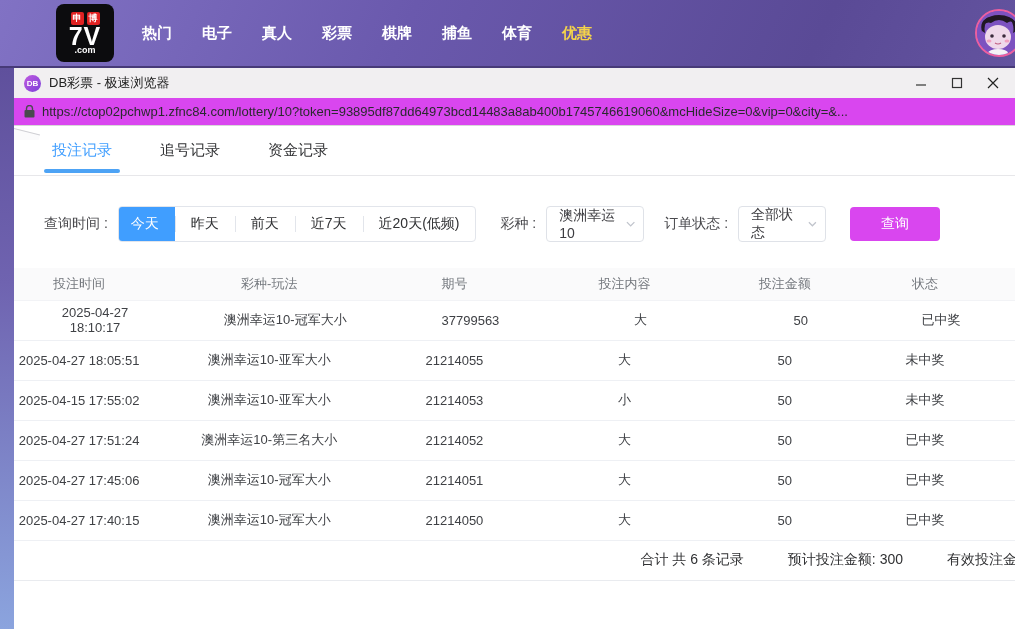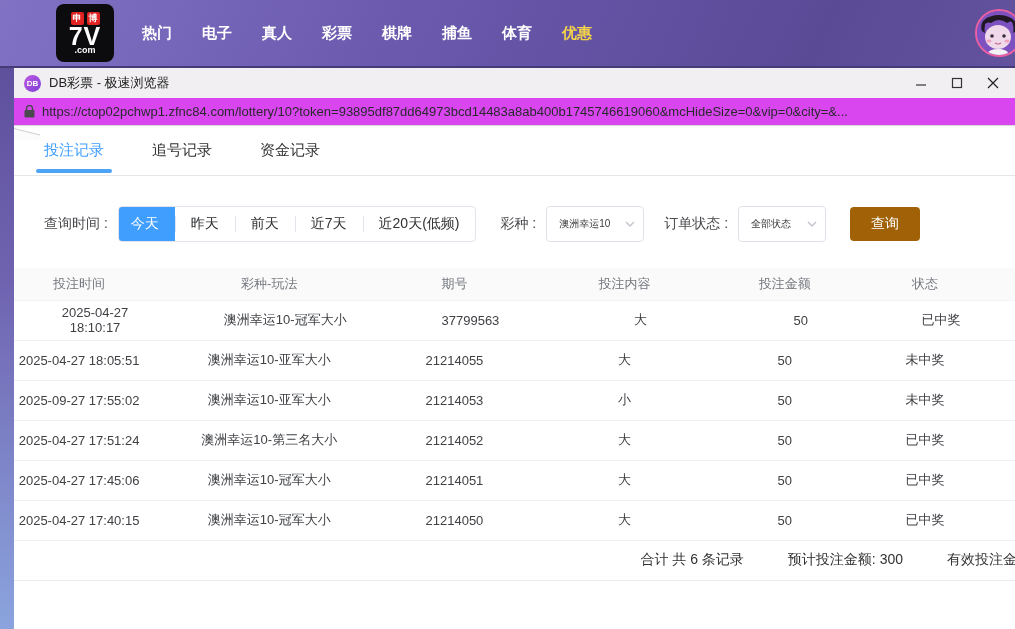--- a/index.html
+++ b/index.html
@@ -38,42 +38,42 @@
   .urlbar { height:28px; background:#d946ef; border-bottom:1px solid #d8d8d8; display:flex; align-items:center; }
   .lock { margin-left:10px; display:flex; }
   .url-text { font-size:13px; color:#2a2a2e; margin-left:7px; white-space:nowrap; }
 
   
   .content { background:#fff; position:relative; }
   .corner-flap { position:absolute; left:0; top:0; width:26px; height:14px; overflow:hidden; }
   .corner-flap::before { content:""; position:absolute; left:-10px; top:4px; width:34px; height:20px;
     border-top:1px solid #cfcfd4; transform:rotate(14deg); background:#fbfbfc; }
 
-  .tabbar { height:50px; border-bottom:1px solid #e7e7ea; display:flex; align-items:center; padding-left:30px; }
+  .tabbar { height:50px; border-bottom:1px solid #e7e7ea; display:flex; align-items:center; padding-left:38px; }
   .tab { font-size:15px; color:#303133; margin-right:48px; cursor:pointer; position:relative;
     height:50px; display:flex; align-items:center; }
   .tab.active { color:#409eff; }
   .tab.active::after { content:""; position:absolute; left:-8px; right:-8px; bottom:3px; height:4px;
     border-radius:3px; background:#4da3f5; }
 
   .filters { margin-top:30px; height:36px; display:flex; align-items:center; padding-left:30px; }
   .f-label { font-size:14px; color:#4a4a4e; margin-right:10px; white-space:nowrap; }
   .time-group { display:flex; align-items:center; border:1px solid #e2e5eb; border-radius:4px; height:36px; overflow:hidden; }
   .time-opt { font-size:14px; color:#303133; padding:0 16px; height:36px; display:flex; align-items:center;
     cursor:pointer; position:relative; }
   .time-opt + .time-opt::before { content:""; position:absolute; left:0; top:10px; bottom:10px; width:1px; background:#e2e5eb; }
   .time-opt.active { background:#409eff; color:#fff;padding-left:12px; }
   .time-opt.active::before { display:none; }
   .select { display:flex; align-items:center; justify-content:space-between; border:1px solid #dfe2e8;
     border-radius:4px; height:36px; padding:0 8px 0 12px; cursor:pointer; background:#fff; }
-  .select .sel-text { font-size:10px; color:#3c3c40; }
+  .select .sel-text { font-size:14px; color:#3c3c40; }
   .sel-lottery { width:98px; }
   .sel-status { width:88px;gap:8px; }
   .gap24 { width:24px; } .gap20 { width:20px; }
-  .search-btn { width:70px; height:34px; background:#a16207; color:#fff; font-size:14px; border:none;
+  .search-btn { width:90px; height:34px; background:#d946ef; color:#fff; font-size:14px; border:none;
     border-radius:4px; cursor:pointer; margin-left:24px; }
 
   
   table.bets { width:100%; border-collapse:collapse; table-layout:fixed; margin-top:26px; }
   table.bets thead th { background:#fafafb; height:32px; font-size:13px; font-weight:normal;
     color:#73777d; text-align:center; }
   table.bets tbody td { height:40px; font-size:13px; color:#3f4145; text-align:center;
     border-bottom:1px solid #eef0f4; }
   table.bets tbody tr:first-child td { border-top:1px solid #f2f3f6;padding-left:32px; }
   td.status-win { color:#f2493d; }
@@ -221,21 +221,21 @@
           </tr>
           <tr>
             <td>2025-04-27 18:05:51</td>
             <td>澳洲幸运10-亚军大小</td>
             <td>21214055</td>
             <td>大</td>
             <td>50</td>
             <td>未中奖</td>
           </tr>
           <tr>
-            <td>2025-09-27 17:55:02</td>
+            <td>2025-04-15 17:55:02</td>
             <td>澳洲幸运10-亚军大小</td>
             <td>21214053</td>
             <td>小</td>
             <td>50</td>
             <td>未中奖</td>
           </tr>
           <tr>
             <td>2025-04-27 17:51:24</td>
             <td>澳洲幸运10-第三名大小</td>
             <td>21214052</td>

